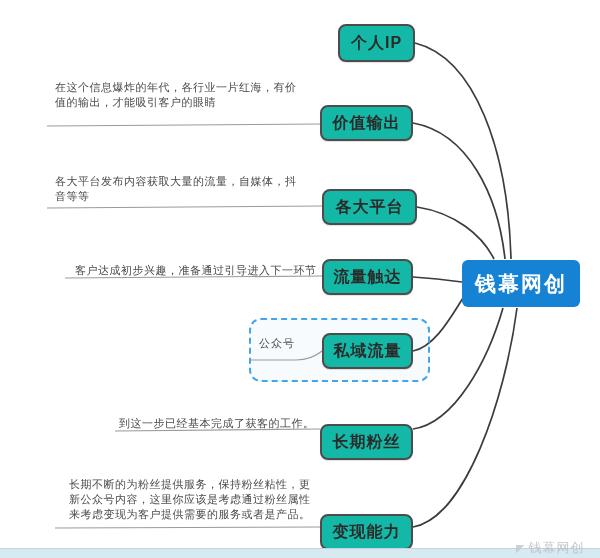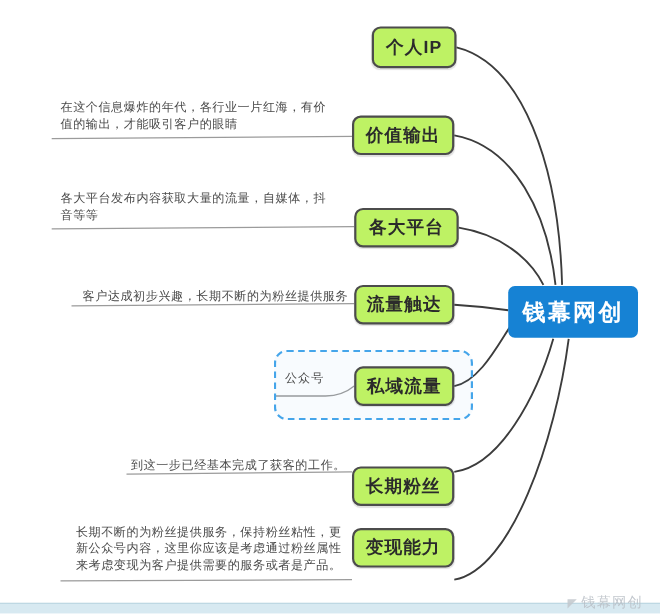--- a/index.html
+++ b/index.html
@@ -3,41 +3,41 @@
 <meta charset="utf-8">
 <style>
   html,body{margin:0;padding:0;background:#fff;}
   .stage{
     position:relative;width:600px;height:558px;overflow:hidden;background:#ffffff;
     font-family:"Liberation Sans","DejaVu Sans",sans-serif;
   }
   svg.wires{position:absolute;left:0;top:0;pointer-events:none;}
   .node{
     position:absolute;box-sizing:border-box;
-    background:#bef264;border:2px solid #4c4c4c;border-radius:8px;
+    background:#14b8a6;border:2px solid #4c4c4c;border-radius:8px;
     display:flex;align-items:center;justify-content:center;
     font-weight:bold;font-size:16px;color:#2b2b2b;letter-spacing:1px;
     box-shadow:0 1px 1px rgba(0,0,0,0.12);
   }
   .node-personal   {left:338px;top:24px; width:77px; height:38px;}
   .node-value      {left:320px;top:105px;width:93px; height:36px;}
   .node-platforms  {left:322px;top:189px;width:95px; height:36px;text-align:center;}
   .node-traffic    {left:322px;top:259px;width:91px; height:36px;}
   .node-private    {left:322px;top:333px;width:91px; height:36px;border-width:2.5px;text-align:right;}
   .node-fans       {left:320px;top:424px;width:93px; height:36px;}
-  .node-monetize   {left:320px;top:480px;width:93px; height:36px;}
+  .node-monetize   {left:320px;top:514px;width:93px; height:36px;}
   .central{
     position:absolute;left:462px;top:260px;width:118px;height:47px;box-sizing:border-box;
     background:#1682d4;border-radius:6px;display:flex;align-items:center;justify-content:center;
     color:#ffffff;font-weight:bold;font-size:21px;letter-spacing:2px;
   }
   .note{
     position:absolute;font-size:11px;line-height:15px;color:#4a4a4a;letter-spacing:0.5px;
   }
-  .note-value   {left:55px; top:91px; width:245px;}
+  .note-value   {left:55px; top:80px; width:245px;}
   .note-platform{left:55px; top:174px;width:245px;}
   .note-traffic {left:75px; top:263px;width:240px;white-space:nowrap;}
   .note-fans    {left:119px;top:416px;width:220px;white-space:nowrap;}
   .note-monetize{left:69px; top:477px;width:244px;}
   .child-topic{
     position:absolute;left:259px;top:336px;font-size:11px;color:#4a4a4a;letter-spacing:1px;
   }
   .boundary{
     position:absolute;left:249px;top:318px;width:181px;height:64px;box-sizing:border-box;
     border:2px dashed #45a5ea;border-radius:12px;background:rgba(120,185,235,0.05);
@@ -72,21 +72,21 @@
     <path d="M65,278 L322,276" stroke="#9b9b9b" stroke-width="1.2" fill="none"></path>
     <path d="M115,431 L320,429" stroke="#9b9b9b" stroke-width="1.2" fill="none"></path>
     <path d="M55,528 L320,527" stroke="#9b9b9b" stroke-width="1.2" fill="none"></path>
     <path d="M250,360 L296,360 C308,360 316,356 322,351" stroke="#9b9b9b" stroke-width="1.2" fill="none"></path>
   </svg>
 
   <div class="boundary"></div>
 
   <div class="note note-value">在这个信息爆炸的年代，各行业一片红海，有价值的输出，才能吸引客户的眼睛</div>
   <div class="note note-platform">各大平台发布内容获取大量的流量，自媒体，抖音等等</div>
-  <div class="note note-traffic">客户达成初步兴趣，长期不断的为粉丝提供服务</div>
+  <div class="note note-traffic">客户达成初步兴趣，准备通过引导进入下一环节</div>
   <div class="note note-fans">到这一步已经基本完成了获客的工作。</div>
   <div class="note note-monetize">长期不断的为粉丝提供服务，保持粉丝粘性，更新公众号内容，这里你应该是考虑通过粉丝属性来考虑变现为客户提供需要的服务或者是产品。</div>
 
   <div class="child-topic">公众号</div>
 
   <div class="node node-personal">个人IP</div>
   <div class="node node-value">价值输出</div>
   <div class="node node-platforms">各大平台</div>
   <div class="node node-traffic">流量触达</div>
   <div class="node node-private">私域流量</div>

